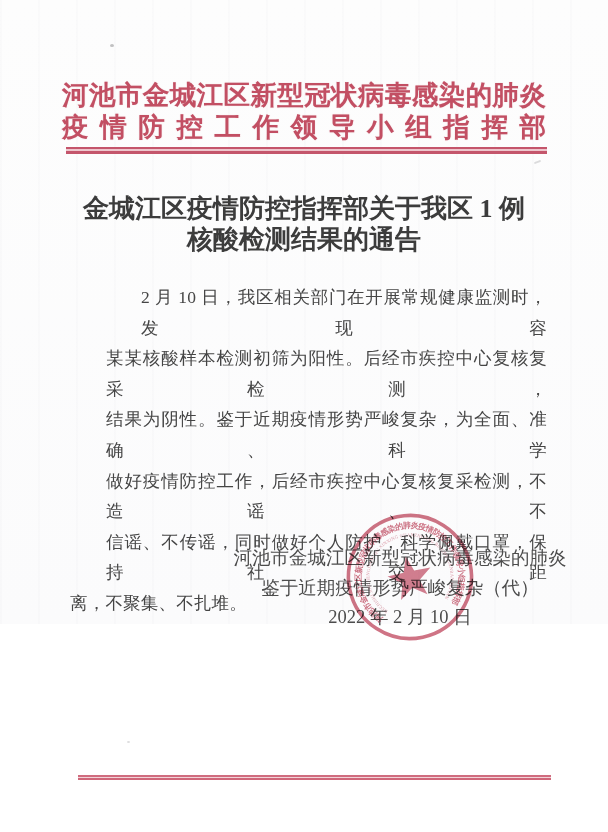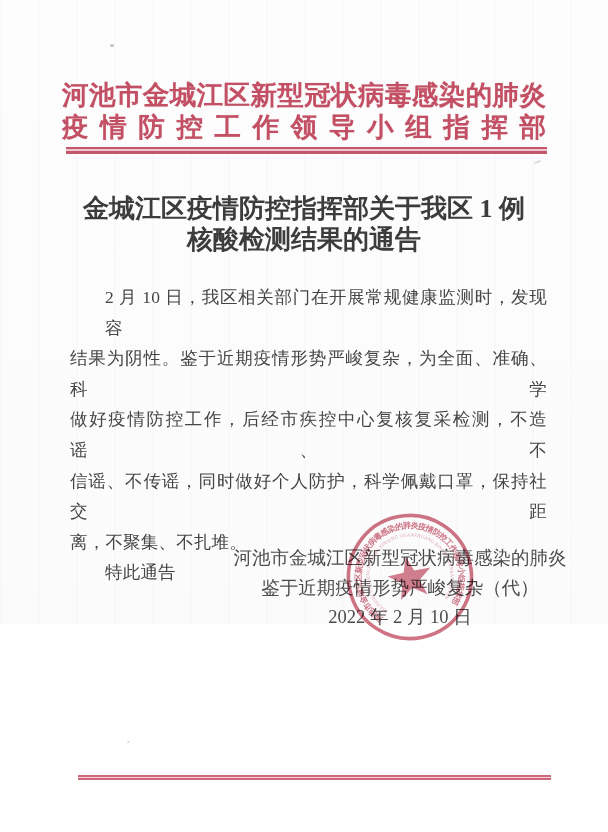--- a/index.html
+++ b/index.html
@@ -36,21 +36,21 @@
     text-align:center;color:#3c3c3c;font-weight:bold;
     font-size:26px;line-height:30.5px;
   }
   
   .doc-body{
     position:absolute;left:70px;top:282px;width:477px;
     color:#454545;font-size:17.5px;line-height:30.6px;
     letter-spacing:0.2px;
   }
   .bline{white-space:nowrap;}
-  .jst{text-align:justify;text-align-last:justify;text-justify:inter-character;white-space:normal;}
+  .jst{text-align:justify;text-align-last:justify;text-justify:inter-character;white-space:normal;margin-left:36px;}
   .indent{padding-left:35px;}
   
   .signature{
     position:absolute;left:215px;top:544px;width:370px;
     text-align:center;color:#4c4c4c;font-size:18.5px;line-height:29.5px;
   }
   
   .seal{
     position:absolute;left:344px;top:511px;width:132px;height:132px;
     transform:rotate(-12deg);
@@ -83,25 +83,25 @@
 
   <div class="red-rule"></div>
 
   <div class="doc-title">
     <div>金城江区疫情防控指挥部关于我区 1 例</div>
     <div>核酸检测结果的通告</div>
   </div>
 
   <div class="doc-body">
     <div class="bline jst indent">2 月 10 日，我区相关部门在开展常规健康监测时，发现容</div>
+    <div class="bline jst">某某核酸样本检测初筛为阳性。后经市疾控中心复核复采检测，</div>
     <div class="bline jst">结果为阴性。鉴于近期疫情形势严峻复杂，为全面、准确、科学</div>
     <div class="bline jst">做好疫情防控工作，后经市疾控中心复核复采检测，不造谣、不</div>
     <div class="bline jst">信谣、不传谣，同时做好个人防护，科学佩戴口罩，保持社交距</div>
     <div class="bline">离，不聚集、不扎堆。</div>
-    <div class="bline indent">特此通告</div>
   </div>
 
   <div class="signature">
     <div>河池市金城江区新型冠状病毒感染的肺炎</div>
     <div>鉴于近期疫情形势严峻复杂（代）</div>
     <div>2022 年 2 月 10 日</div>
   </div>
 
   <div class="seal">
     <svg viewBox="0 0 132 132" width="132" height="132">

